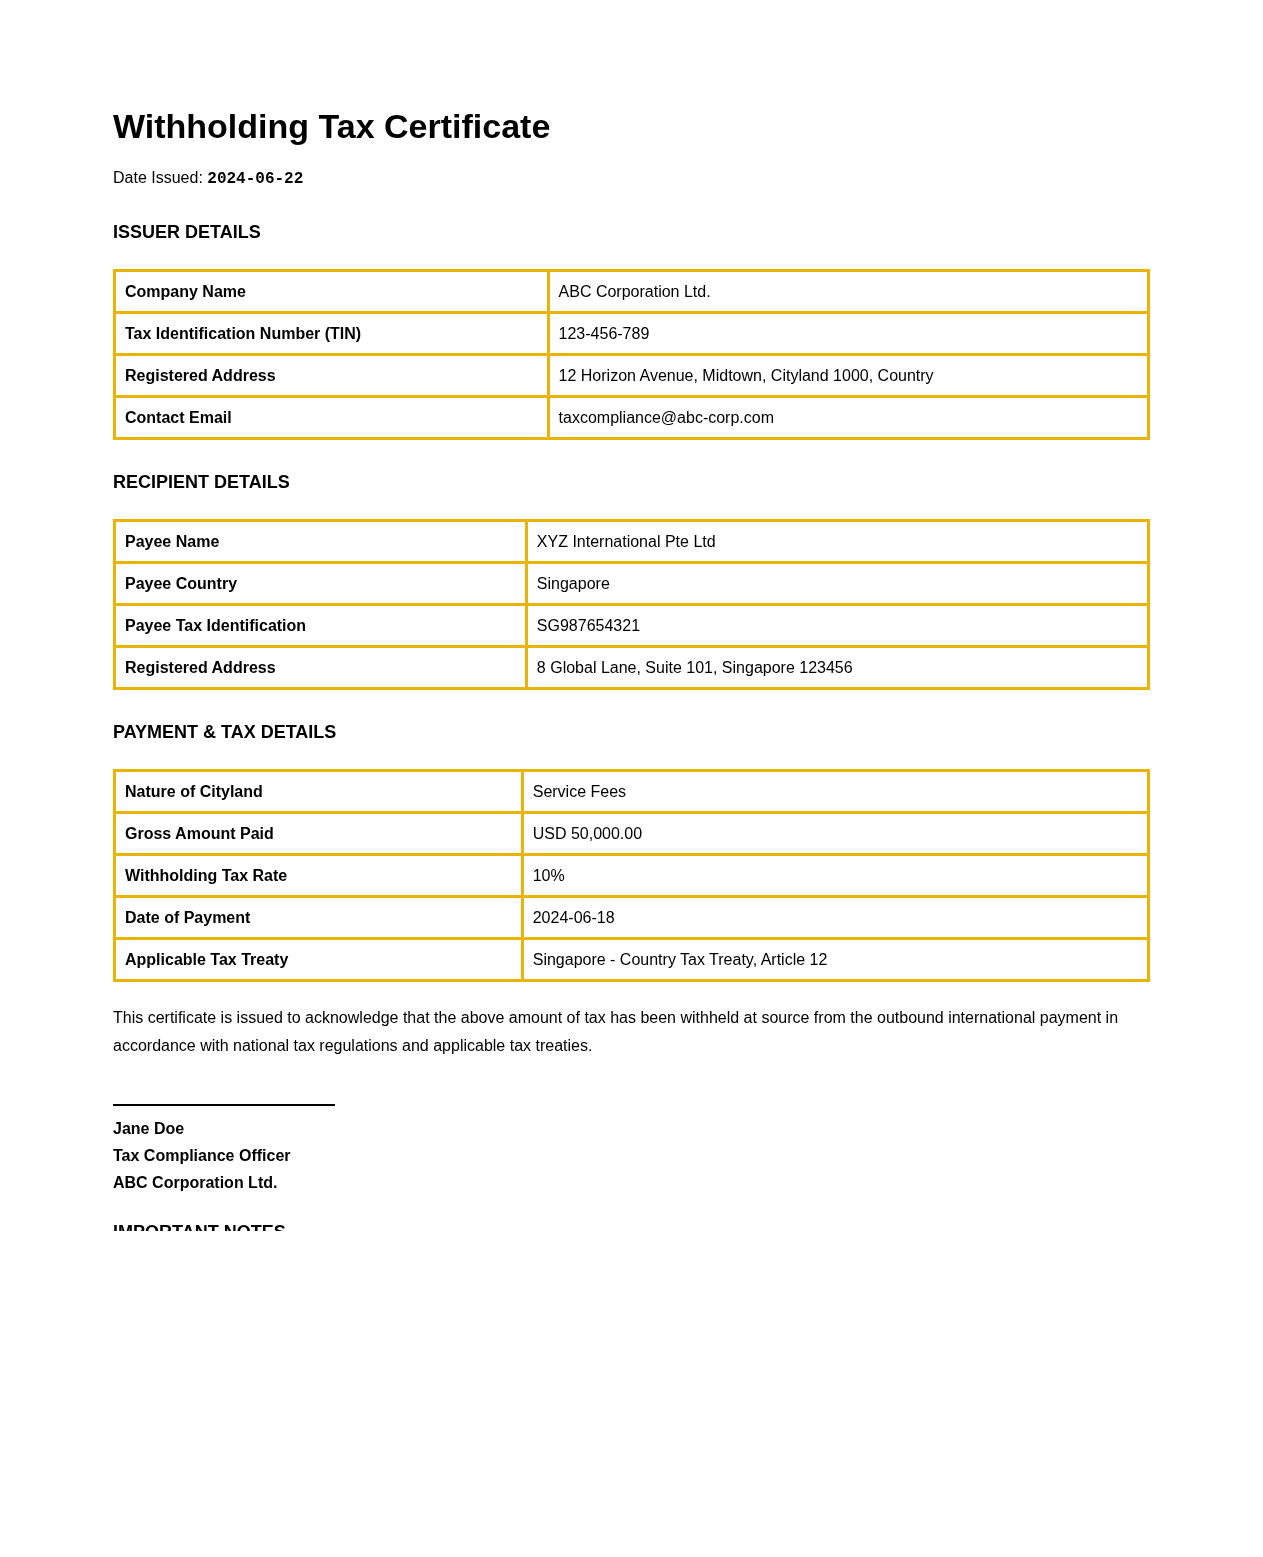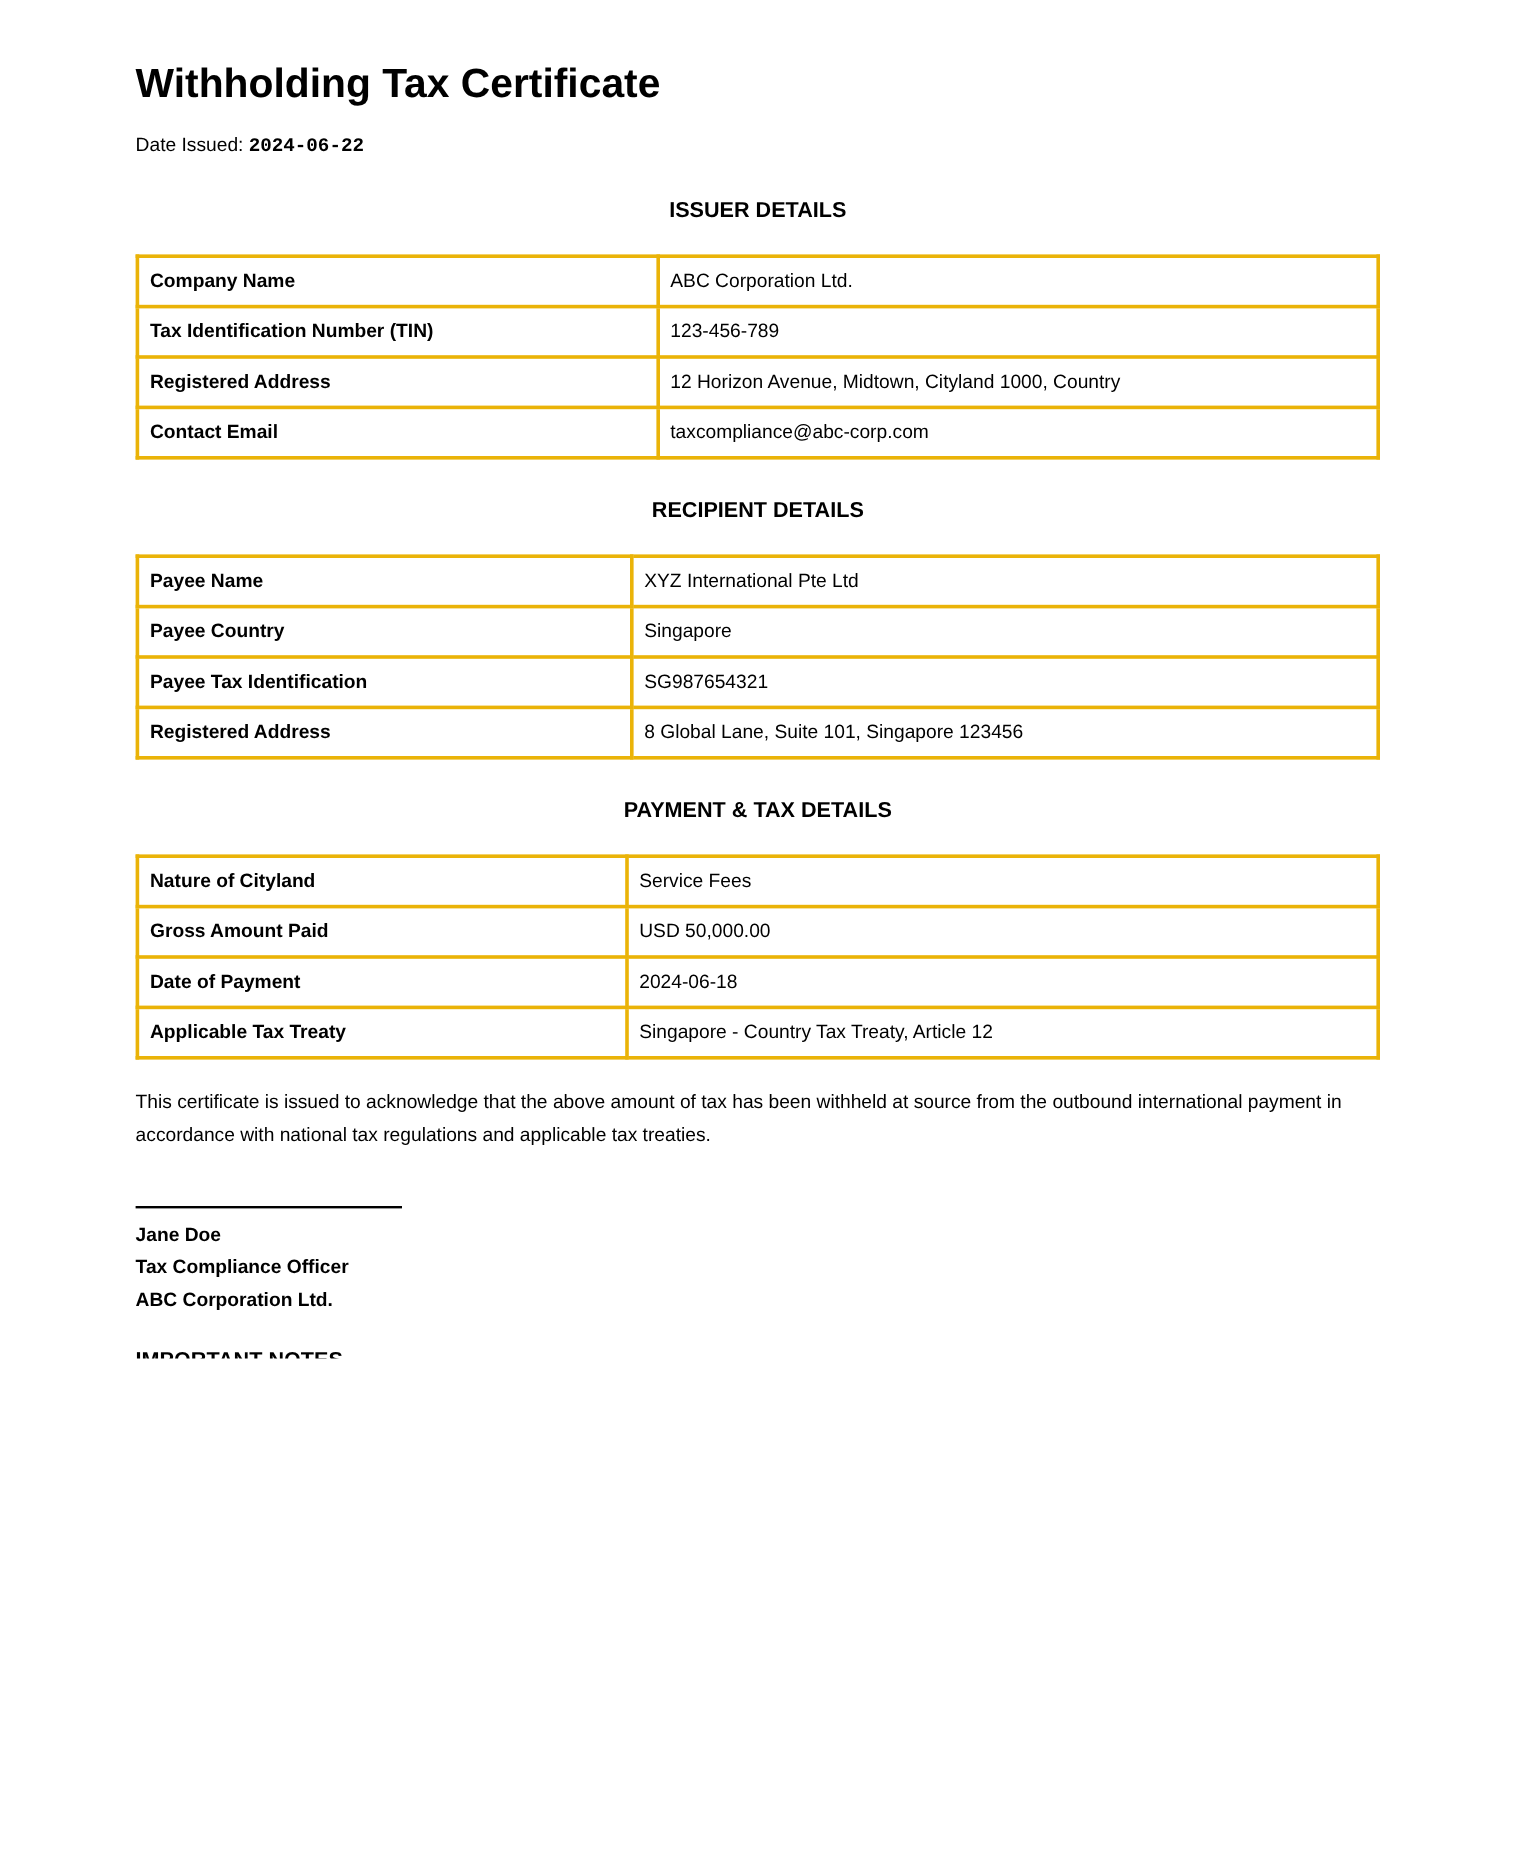--- a/index.html
+++ b/index.html
@@ -10,40 +10,39 @@
   body {
     width: 1263px;
     height: 1557px;
     overflow: hidden;
     font-family: "Liberation Sans", "DejaVu Sans", sans-serif;
     color: #000000;
   }
   .page {
     box-sizing: border-box;
     width: 1263px;
-    padding: 50px 113px 0 113px;
+    padding: 106px 113px 0 113px;
   }
   h1.doc-title {
     font-size: 34px;
     line-height: 40px;
     font-weight: bold;
     margin: 0 0 21px 0;
   }
   p.meta {
     font-size: 16px;
     line-height: 22px;
     margin: 0 0 11px 0;
   }
   .meta .bold-value { font-weight: bold; font-family: Liberation Mono, monospace; }
   h3.section-heading {
     font-size: 18px;
     line-height: 25px;
     font-weight: bold;
     margin: 30px 0 24px 0;
-    text-align: center;
   }
   table.kv-table {
     width: 100%;
     border-collapse: collapse;
     table-layout: fixed;
   }
   table.kv-table td {
     border: 3px solid #eab308;
     padding: 10px 9px;
     font-size: 16px;
@@ -152,20 +151,24 @@
     <tbody>
       <tr>
         <td class="label">Nature of Cityland</td>
         <td class="value">Service Fees</td>
       </tr>
       <tr>
         <td class="label">Gross Amount Paid</td>
         <td class="value">USD 50,000.00</td>
       </tr>
       <tr>
+        <td class="label">Withholding Tax Rate</td>
+        <td class="value">10%</td>
+      </tr>
+      <tr>
         <td class="label">Date of Payment</td>
         <td class="value">2024-06-18</td>
       </tr>
       <tr>
         <td class="label">Applicable Tax Treaty</td>
         <td class="value">Singapore - Country Tax Treaty, Article 12</td>
       </tr>
     </tbody>
   </table>
 

